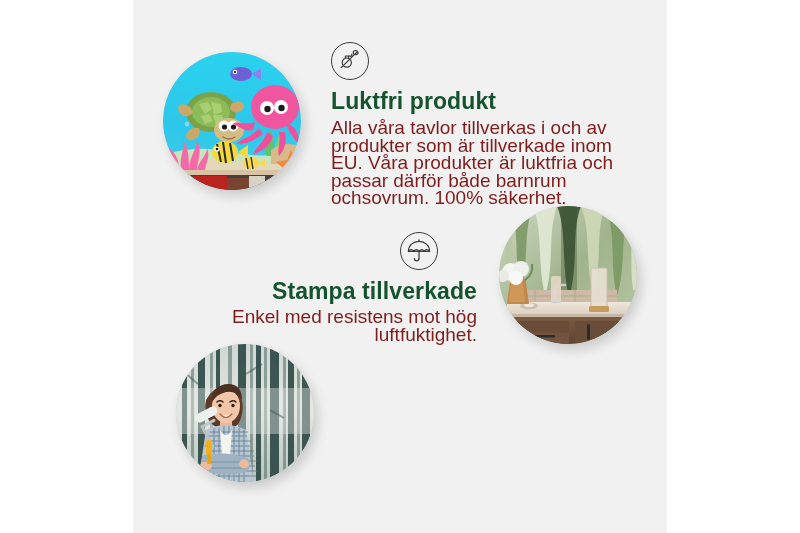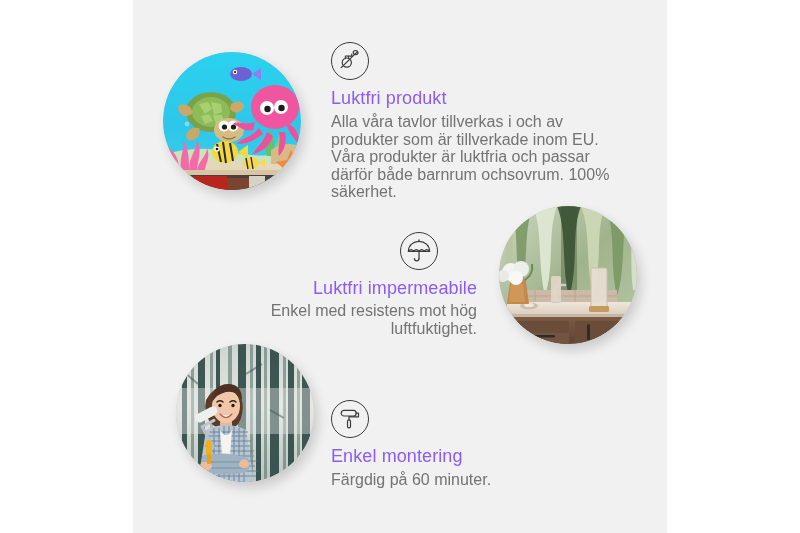--- a/index.html
+++ b/index.html
@@ -54,30 +54,30 @@
     border: 1.6px solid #3a3a3a;
     border-radius: 50%;
     box-sizing: border-box;
     display: flex;
     align-items: center;
     justify-content: center;
   }
   .icon-wrap svg { display: block; }
 
   .feat-title {
-    font-size: 18px;
-    font-weight: normal;
-    color: #8b5cf6;
+    font-size: 23px;
+    font-weight: bold;
+    color: #14532d;
     margin: 8px 0 4px 0;
     letter-spacing: 0.1px;
   }
   .feat-body {
-    font-size: 16px;
+    font-size: 19px;
     line-height: 17.5px;
-    color: #737373;
+    color: #7f1d1d;
     margin: 0;
   }
 
   
   #feature-odourless { left: 331px; top: 42px; width: 290px; text-align: left; }
   #feature-odourless .icon-wrap { margin: 0 0 0 0; }
 
   
   #feature-waterproof { left: 215px; top: 232px; width: 262px; text-align: right; }
   #feature-waterproof .icon-wrap { margin-left: auto; margin-right: 39px; }
@@ -385,36 +385,18 @@
           <path d="M2.4 13.4 q2.6 -3.4 5.3 0 q2.6 -3.4 5.3 0 q2.6 -3.4 5.3 0 q2.6 -3.4 5.3 0"></path>
 
           <path d="M13 3.4 v0.0 M13 13.4 v7.2"></path>
 
           <path d="M13 20.6 a2.3 2.3 0 0 1 -4.6 0"></path>
 
           <path d="M13 3.4 v-1.6"></path>
         </g>
       </svg>
     </div>
-    <div class="feat-title">Luktfri impermeabile</div>
+    <div class="feat-title">Stampa tillverkade</div>
     <p class="feat-body">Enkel med resistens mot hög luftfuktighet.</p>
   </div>
 
-  <div class="feature" id="feature-easy">
-    <div class="icon-wrap">
-      <svg width="26" height="26" viewBox="0 0 26 26" xmlns="http://www.w3.org/2000/svg">
-        <g fill="none" stroke="#3a3a3a" stroke-width="1.2" stroke-linecap="round" stroke-linejoin="round">
-
-          <rect x="4.2" y="4.4" width="15" height="5.6" rx="2.8"></rect>
-
-          <path d="M19.2 7.2 h2.3 v3.6 h-9.5"></path>
-
-          <path d="M12 10.8 v3.0"></path>
-
-          <rect x="10.5" y="13.8" width="3" height="8" rx="1.4"></rect>
-        </g>
-      </svg>
-    </div>
-    <div class="feat-title">Enkel montering</div>
-    <p class="feat-body">Färgdig på 60 minuter.</p>
-  </div>
 
 </div>
 
 </body></html>

